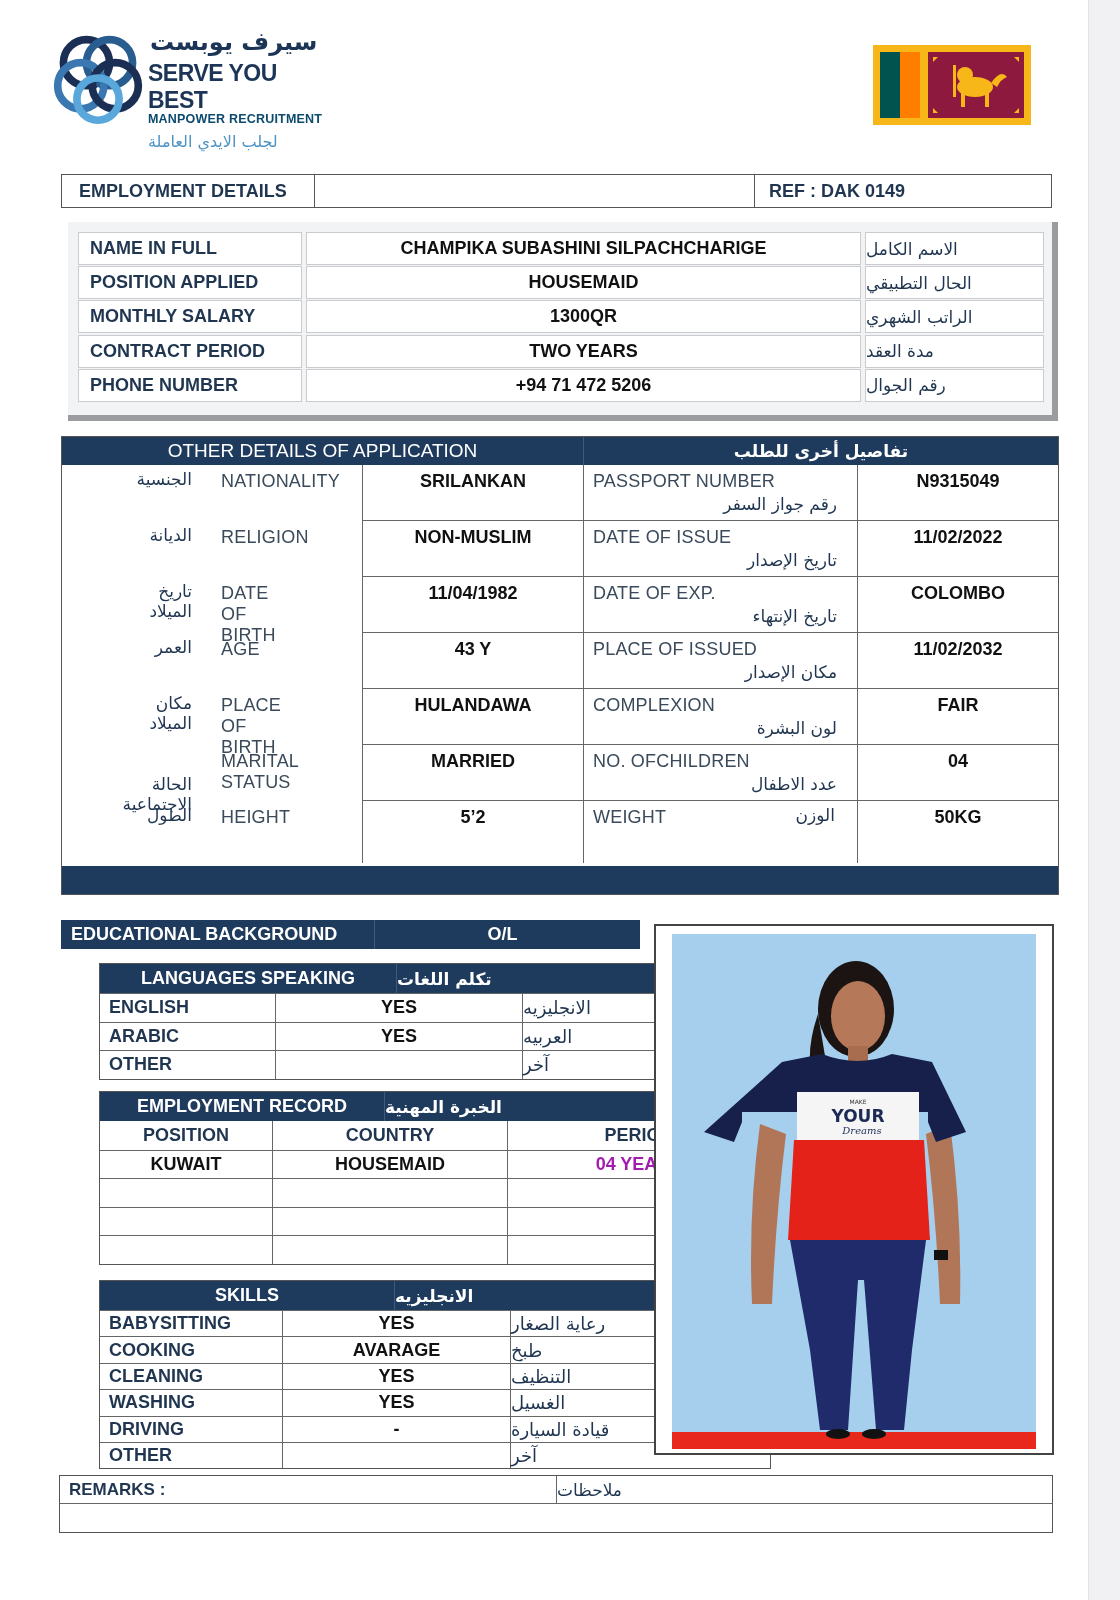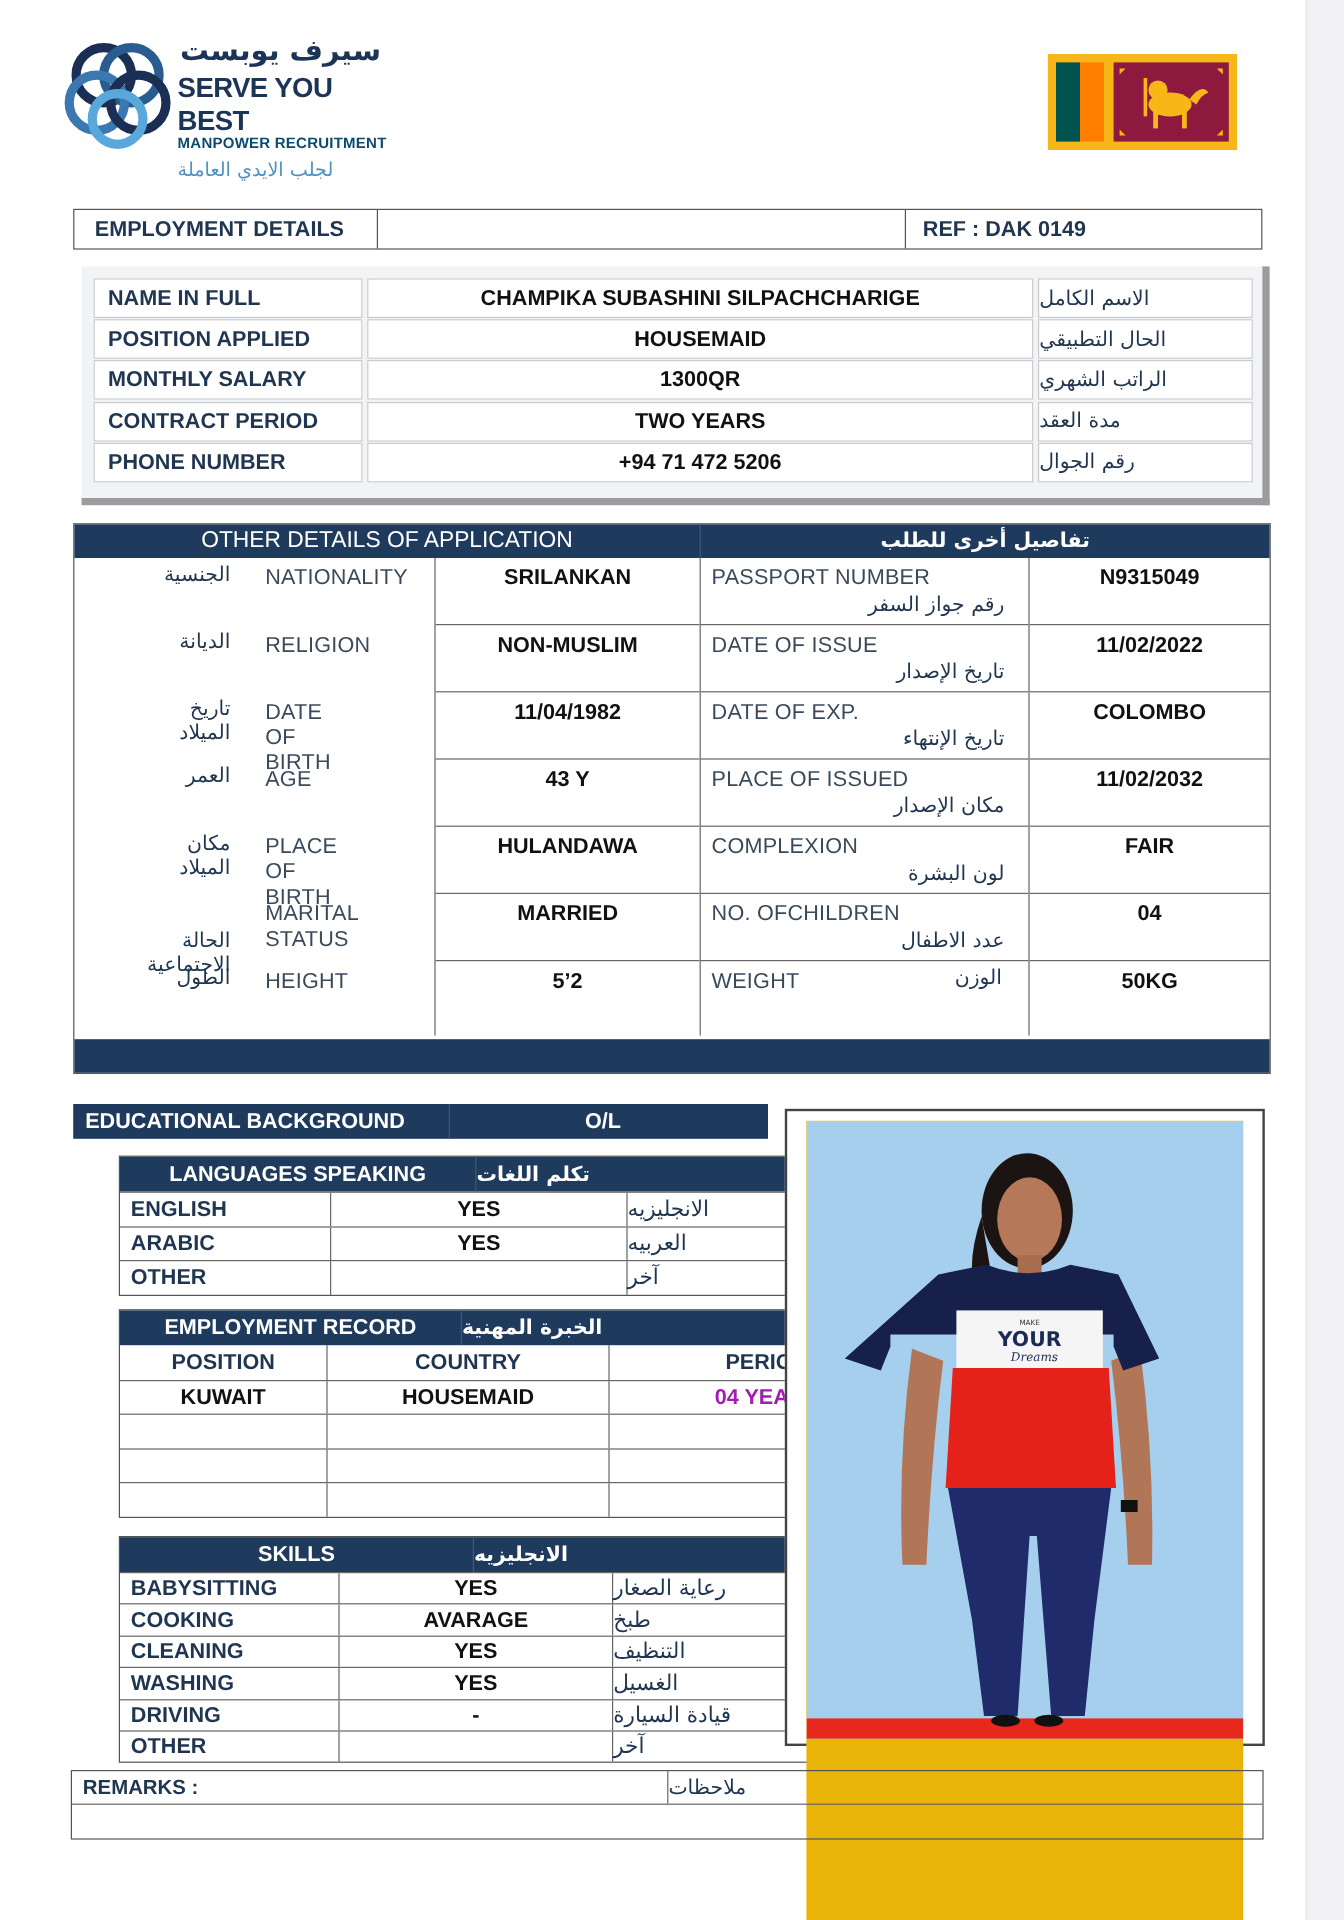--- a/index.html
+++ b/index.html
@@ -81,21 +81,21 @@
   .emprec .trow.hdr { border-top: none; }
   .emprec .trow { height: 28.5px; }
 
   .skills { top: 1280px; }
   .skills .tc-a { width: 183px; }
   .skills .tc-b { width: 228px; }
   .skills .trow { height: 26.4px; }
 
   
   .photo-frame { position: absolute; left: 654px; top: 924px; width: 400px; height: 531px; border: 2px solid #444; background: #fff; }
-  .photo { position: absolute; left: 16px; top: 8px; width: 364px; height: 666px; background: #eab308; overflow: hidden; }
+  .photo { position: absolute; left: 16px; top: 8px; width: 364px; height: 515px; background: #bef264; overflow: hidden; }
 
   
   .remarks { position: absolute; left: 59px; top: 1475px; width: 994px; height: 58px; border: 1.5px solid #555; }
   .rem-top { display: flex; height: 28px; border-bottom: 1.5px solid #666; }
   .rem-top > div { display: flex; align-items: center; }
   .rem-lbl { width: 497px; padding-left: 9px; font-weight: bold; font-size: 17px; color: #1f3550; border-right: 1.5px solid #666; }
   .rem-ar { flex: 1; justify-content: flex-end; padding-right: 12px; font-family: "DejaVu Sans", sans-serif; font-size: 17px; color: #1f3550; direction: rtl; }
 </style>
 </head>
 <body>

